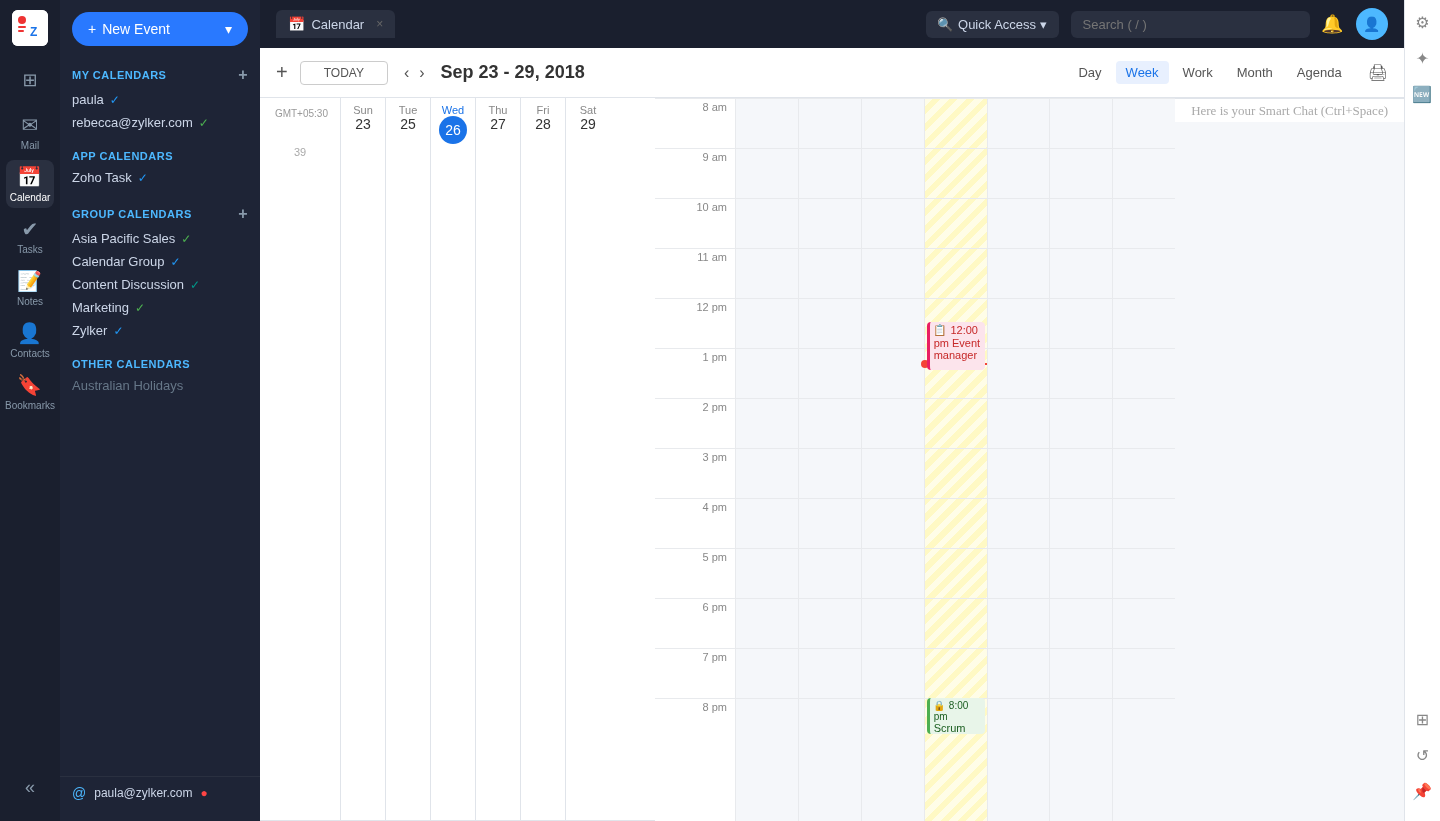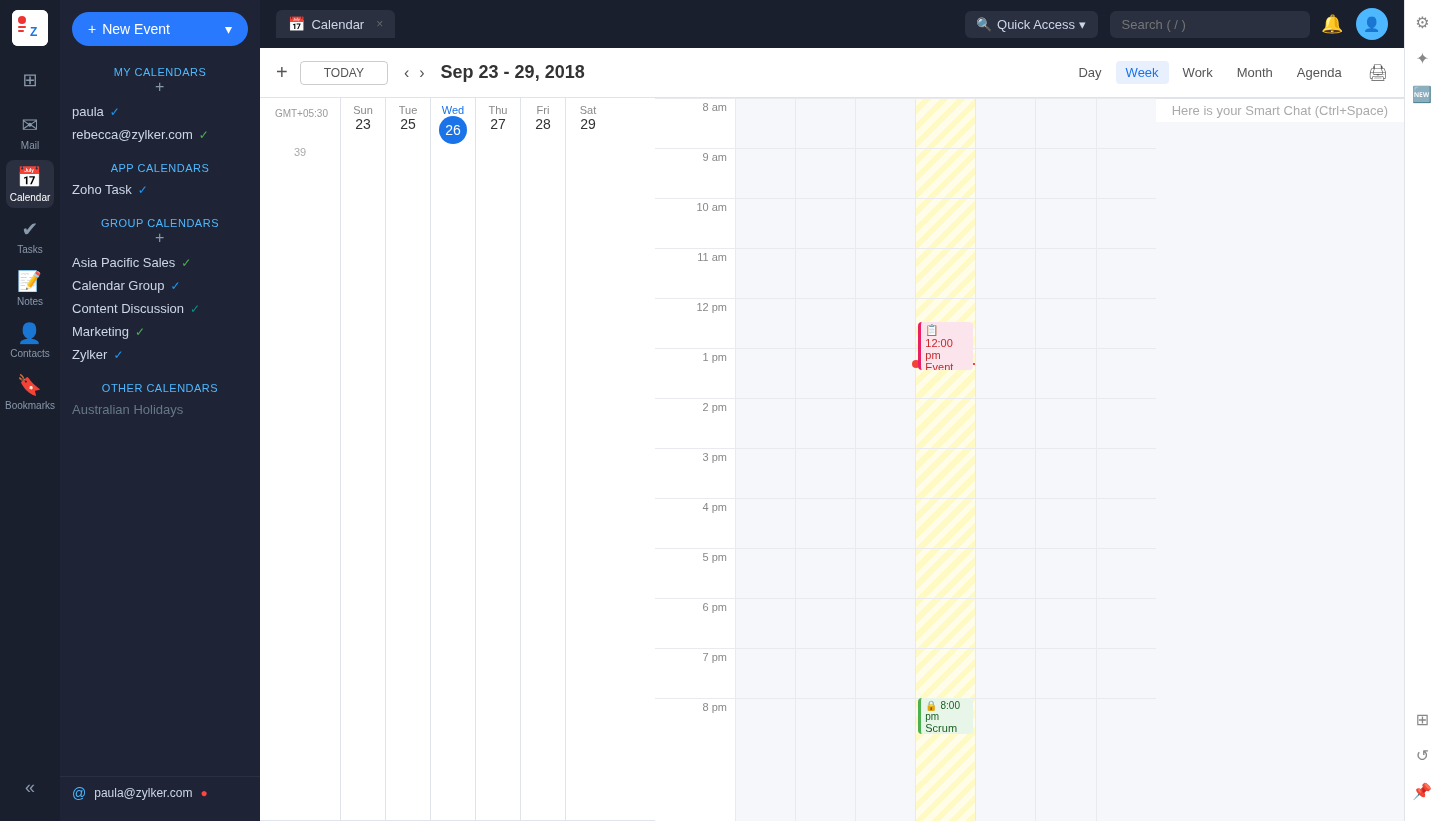--- a/index.html
+++ b/index.html
@@ -64,23 +64,22 @@
       width: calc(100% - 24px);
     }
     .sidebar-section { margin-bottom: 12px; }
     .sidebar-section-header {
       display: flex;
       align-items: center;
       justify-content: space-between;
       padding: 4px 12px;
       color: #4db8ff;
       font-size: 11px;
-      font-weight: 400;
+      font-weight: 700;
       letter-spacing: 0.5px;
-      flex-direction: column;
     }
     .sidebar-section-header .add-btn { color: #8899aa; cursor: pointer; font-size: 16px; }
     .sidebar-item {
       display: flex;
       align-items: center;
       padding: 4px 12px;
       color: #ccd6e8;
       font-size: 13px;
       cursor: pointer;
       gap: 6px;
@@ -149,21 +148,21 @@
       cursor: pointer;
       font-size: 13px;
     }
     .search-box {
       background: #2a3040;
       border: none;
       color: #ec4899;
       padding: 6px 12px;
       border-radius: 6px;
       font-size: 13px;
-      width: 200px;
+      width: 239px;
     }
     .bell-icon { color: #8899aa; font-size: 18px; cursor: pointer; }
     .avatar { width: 32px; height: 32px; border-radius: 50%; background: #4db8ff; display: flex; align-items: center; justify-content: center; color: #fff; font-size: 14px; cursor: pointer; overflow: hidden; }
 
     
     .cal-toolbar {
       background: #fff;
       display: flex;
       align-items: center;
       padding: 8px 16px;
@@ -304,20 +303,21 @@
     .smart-chat {
       height: 24px;
       background: #fff;
       border-top: 1px solid #e0e4ea;
       display: flex;
       align-items: center;
       padding: 0 16px;
       color: #aaa;
       font-size: 13px;
       flex-shrink: 0;
+      font-family: Liberation Serif, serif;
     }
 
     
     .nav-bottom { margin-top: auto; padding-bottom: 8px; }
     .nav-icon-small { width: 48px; height: 36px; display: flex; align-items: center; justify-content: center; color: #8899aa; cursor: pointer; font-size: 18px; }
 
     
     .week-num { font-size: 11px; color: #aaa; padding-top: 6px; margin-top: 21px; }
 
     

